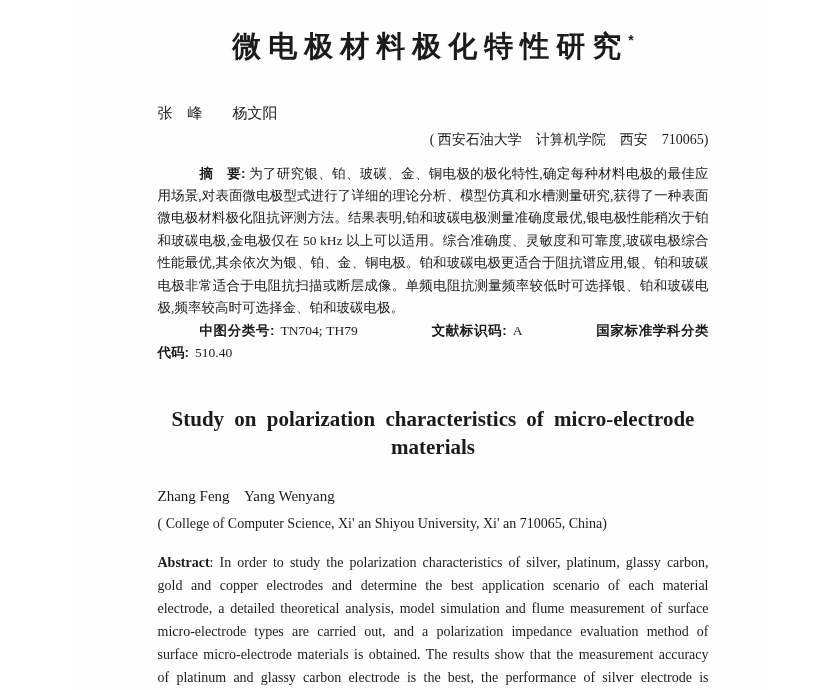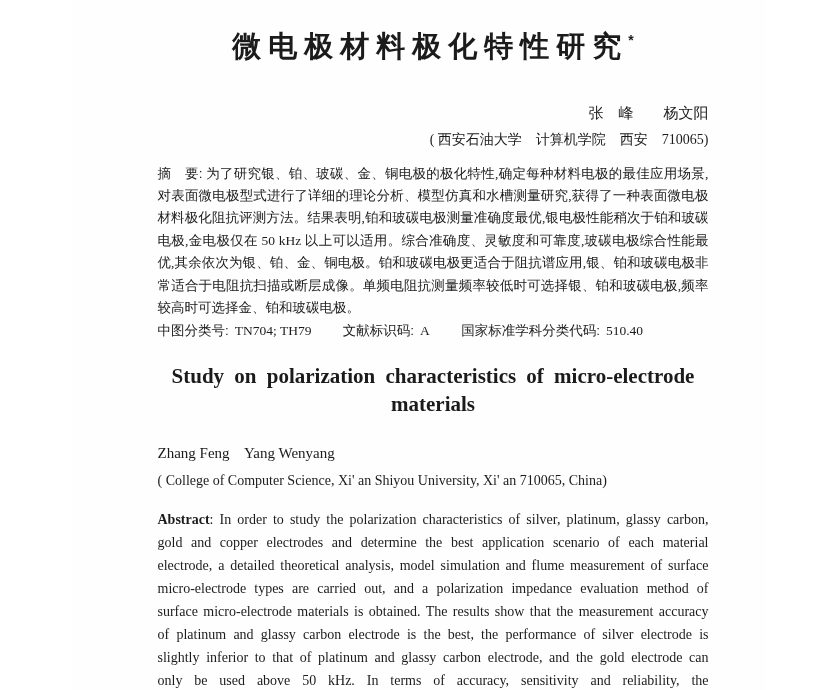--- a/index.html
+++ b/index.html
@@ -24,47 +24,48 @@
     font-family: "Liberation Sans", "DejaVu Sans", sans-serif;
     white-space: nowrap;
   }
   .title-cn sup {
     font-size: 14px;
     letter-spacing: 0;
     vertical-align: super;
   }
   .authors-cn {
     margin-top: 38px;
-    text-align: right;
+    text-align: left;
     font-size: 15px;
     line-height: 19px;
     white-space: pre-wrap;
   }
   .affil-cn {
     margin-top: 8px;
     text-align: right;
     font-size: 14px;
     line-height: 18px;
     white-space: pre-wrap;
   }
   .cn-block {
     margin-top: 14px;
     font-size: 13.5px;
     line-height: 22.4px;
     text-align: justify;
   }
   .cn-block .lbl {
-    font-weight: 400;
+    font-weight: 700;
     font-family: "Liberation Sans", "DejaVu Sans", sans-serif;
+    margin-left: 42px;
   }
   .class-line .pair { margin-right: 28px; }
   .class-line .pair:last-child { margin-right: 0; }
   .class-line .val { margin-left: 6px; }
   .title-en {
-    margin-top: 20px;
+    margin-top: 41px;
     text-align: center;
     font-size: 21px;
     font-weight: 700;
     line-height: 28px;
     word-spacing: 5px;
   }
   .authors-en {
     margin-top: 26px;
     font-size: 15px;
     line-height: 19px;

